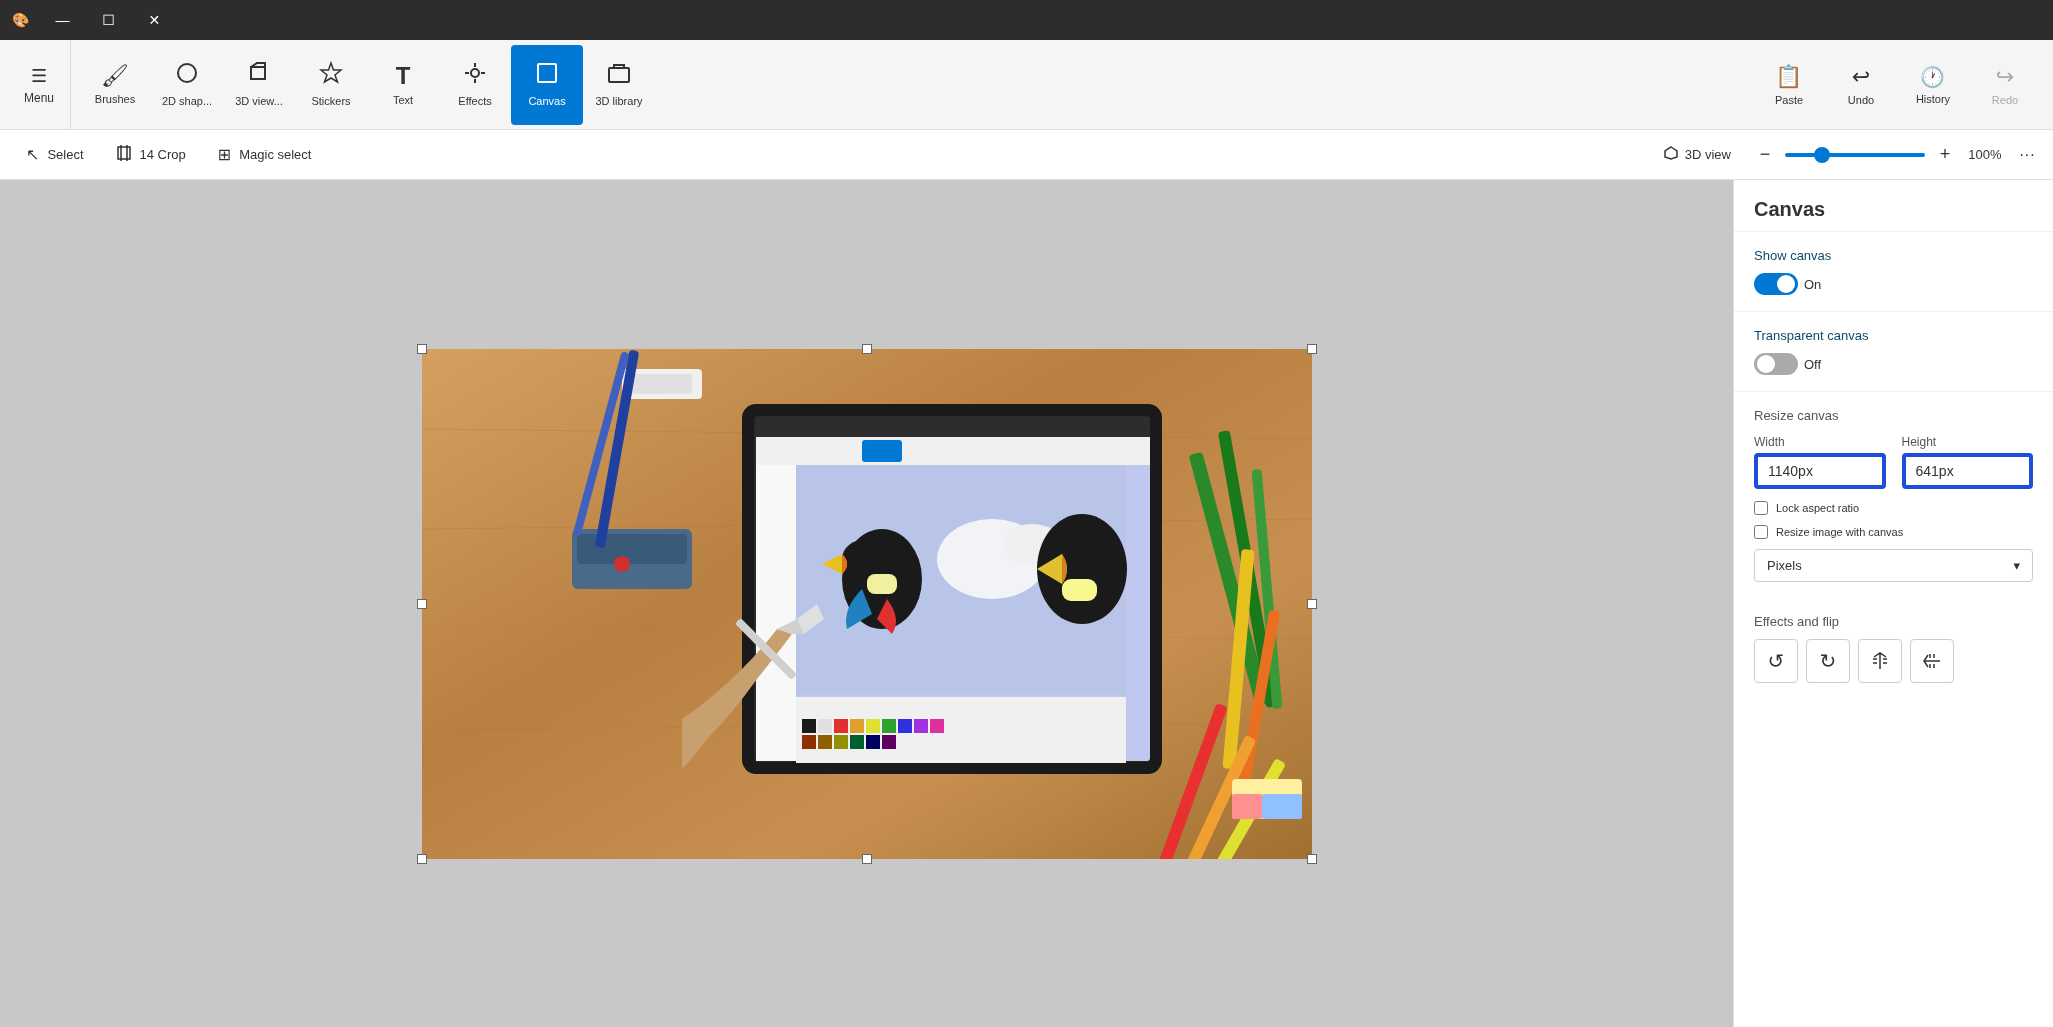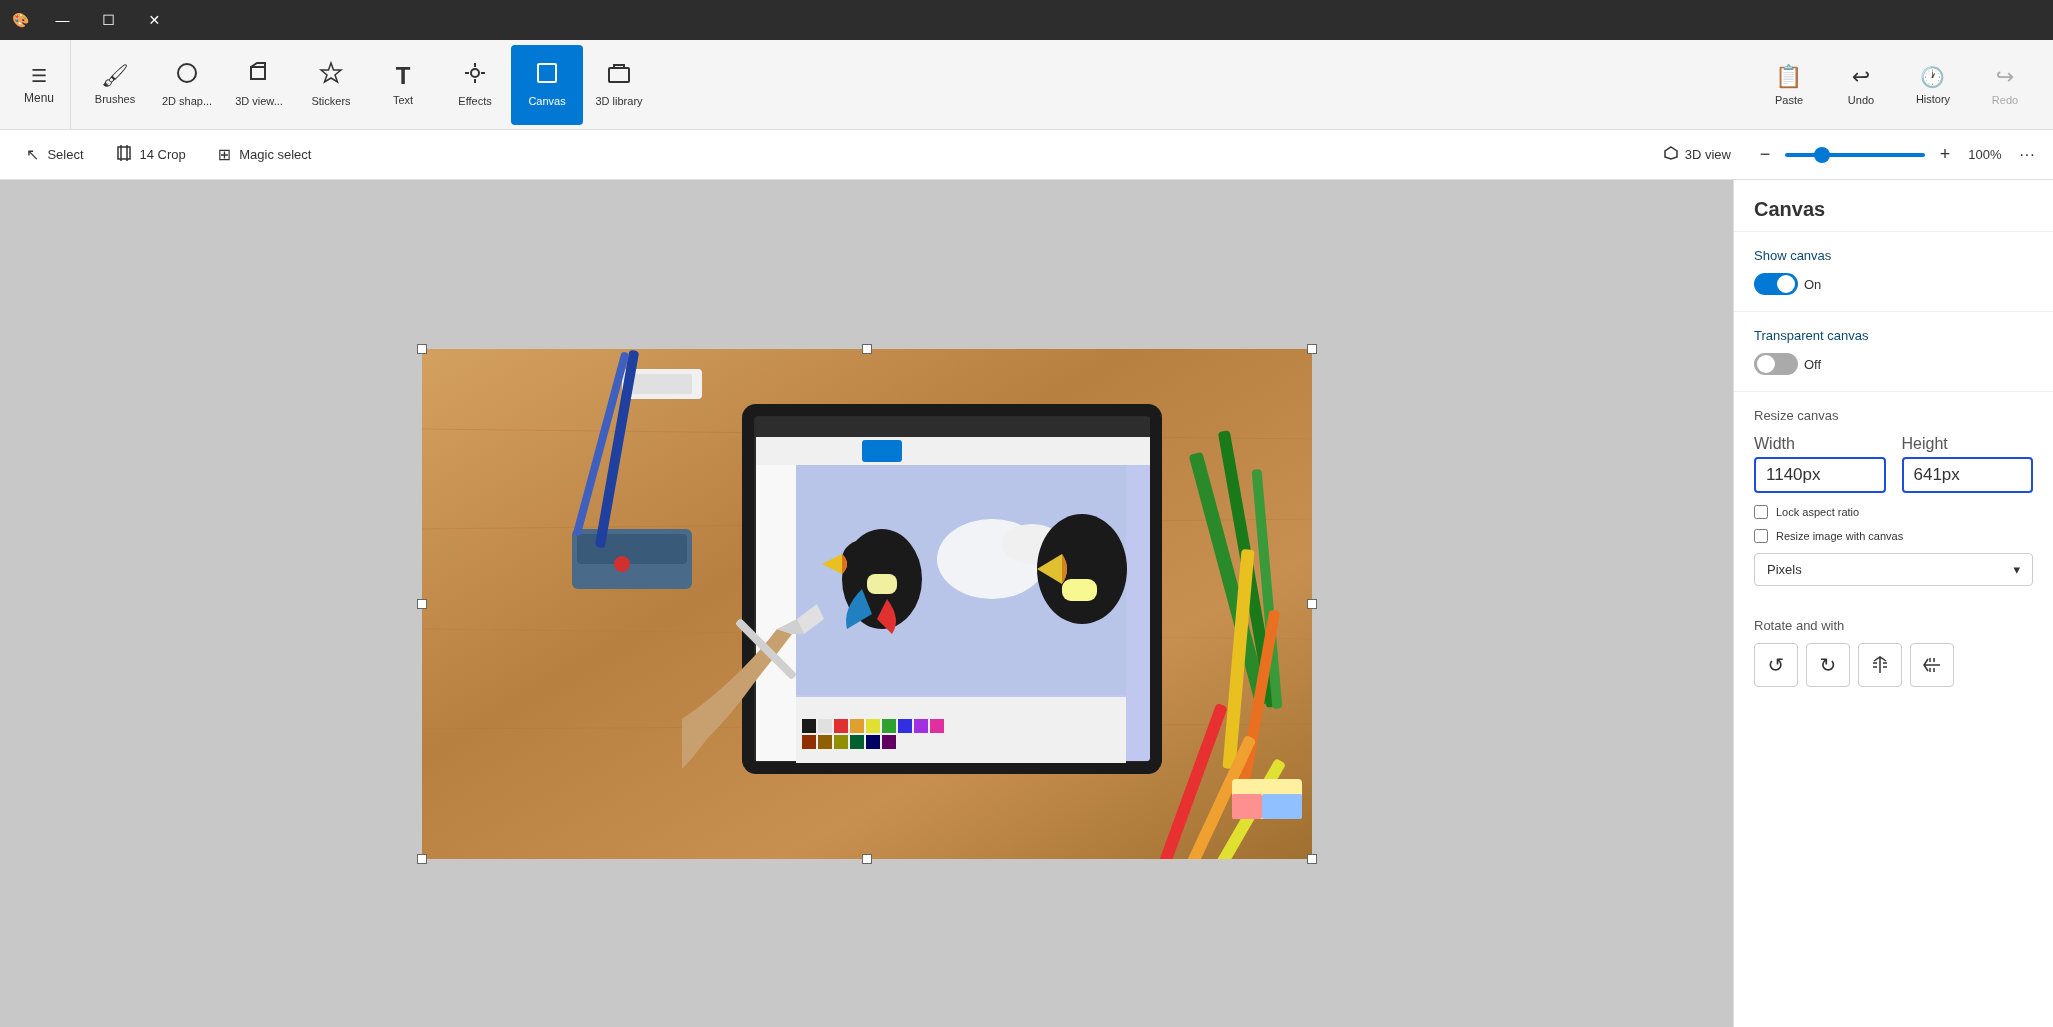--- a/index.html
+++ b/index.html
@@ -253,26 +253,26 @@
     .toggle-label { font-size: 13px; color: #333; }
 
     .resize-section { padding: 16px 20px; }
     .resize-title { font-size: 13px; color: #555; margin-bottom: 12px; }
     .wh-row {
       display: flex;
       gap: 16px;
       margin-bottom: 12px;
     }
     .wh-col { flex: 1; display: flex; flex-direction: column; gap: 4px; }
-    .wh-col label { font-size: 16px; color: #555; }
+    .wh-col label { font-size: 12px; color: #555; }
     .wh-input {
-      border: 2px solid #1d4ed8;
+      border: 4px solid #1d4ed8;
       border-radius: 4px;
       padding: 6px 10px;
-      font-size: 17px;
+      font-size: 14px;
       color: #333;
       outline: none;
       width: 100%;
     }
 
     .checkbox-row {
       display: flex;
       align-items: center;
       gap: 8px;
       margin-bottom: 10px;
@@ -624,21 +624,21 @@
         <span>Resize image with canvas</span>
       </label>
 
       <div class="dropdown-row">
         <span>Pixels</span>
         <span>▾</span>
       </div>
     </div>
 
     <div class="rotate-section">
-      <div class="rotate-title">Rotate and with</div>
+      <div class="rotate-title">Effects and flip</div>
       <div class="rotate-row">
         <button class="rotate-btn" title="Rotate left">↺</button>
         <button class="rotate-btn" title="Rotate right">↻</button>
         <button class="rotate-btn" title="Flip horizontal">
           <svg width="20" height="20" viewBox="0 0 20 20">
               <path d="M10 2 L10 18 M4 6 L10 2 L16 6" fill="none" stroke="currentColor" stroke-width="1.5"></path>
               <path d="M3 8 L7 8 M3 12 L7 12 M13 8 L17 8 M13 12 L17 12" stroke="currentColor" stroke-width="1.5"></path>
             </svg>
         </button>
         <button class="rotate-btn" title="Flip vertical">

